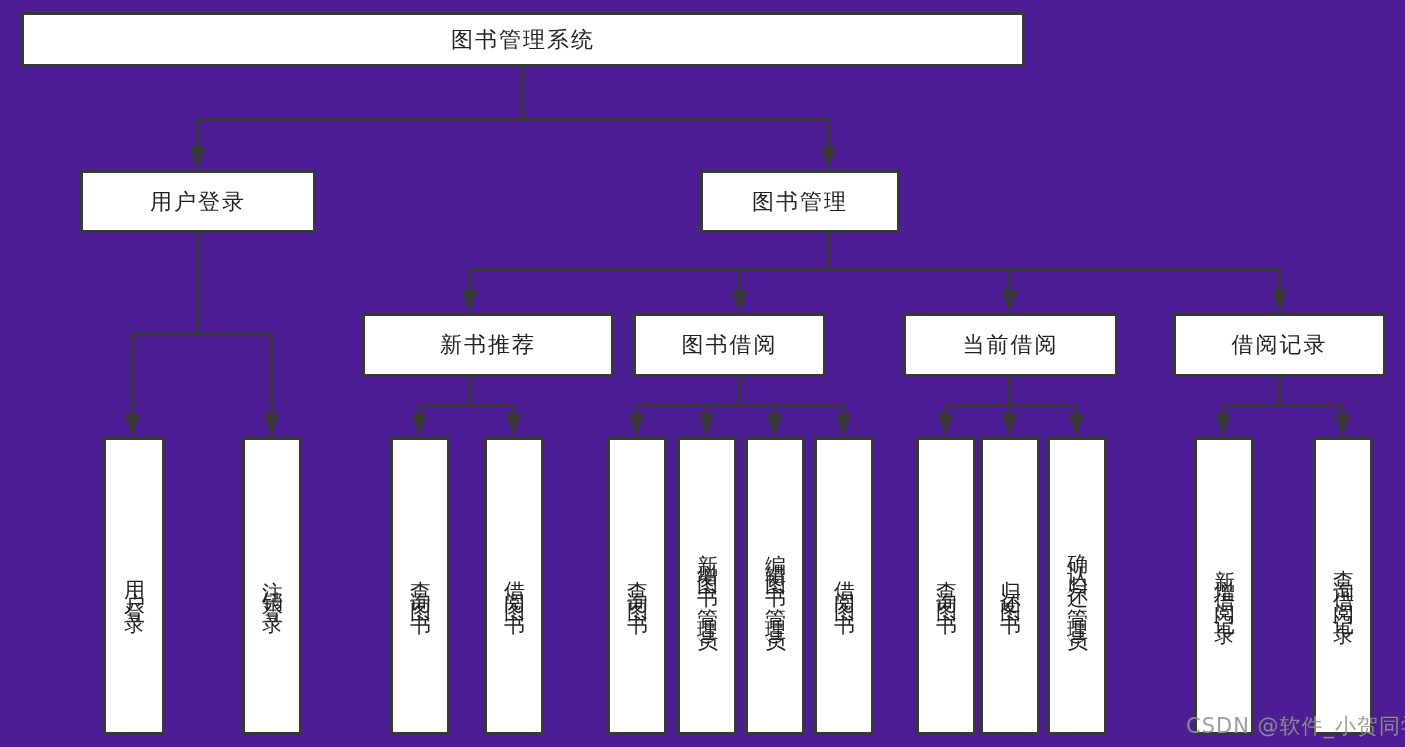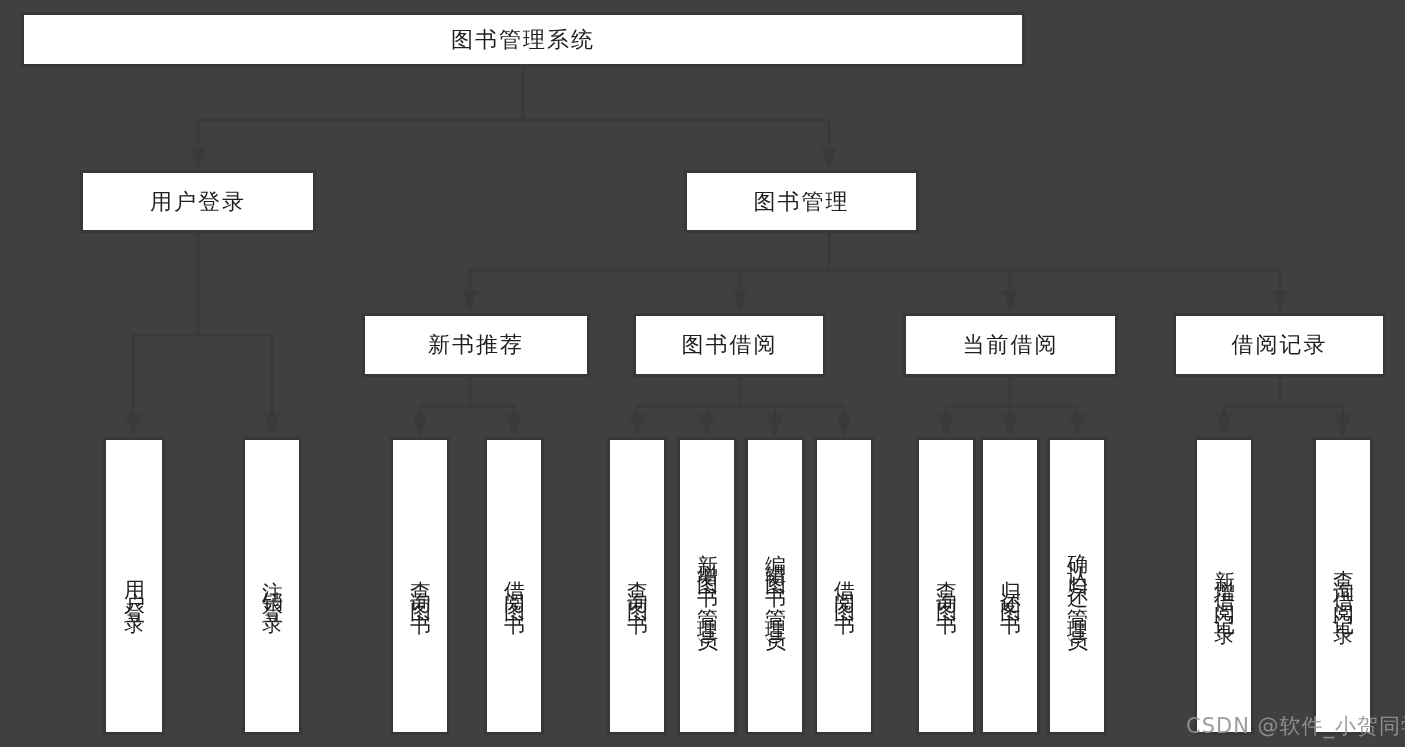--- a/index.html
+++ b/index.html
@@ -4,21 +4,21 @@
 <style>
   html, body { margin: 0; padding: 0; }
   body {
     background: #ffffff;
     font-family: "DejaVu Sans", "Liberation Sans", sans-serif;
   }
   .canvas {
     position: relative;
     width: 1405px;
     height: 747px;
-    background: #404040;
+    background: #4c1d95;
     overflow: hidden;
   }
   .connectors {
     position: absolute;
     left: 0; top: 0;
     width: 1405px; height: 747px;
   }
   .box {
     position: absolute;
     box-sizing: border-box;
@@ -72,25 +72,25 @@
              M1216 414 h16 l-8 23 z M1335 414 h16 l-8 23 z"></path>
   </svg>
 
   <div class="box hbox" style="left:21px;top:12px;width:1004px;height:55px">
     <span>图书管理系统</span>
   </div>
 
   <div class="box hbox" style="left:80px;top:170px;width:236px;height:63px">
     <span>用户登录</span>
   </div>
-  <div class="box hbox" style="left:684px;top:170px;width:235px;height:63px">
+  <div class="box hbox" style="left:700px;top:170px;width:200px;height:63px">
     <span>图书管理</span>
   </div>
 
-  <div class="box hbox" style="left:362px;top:313px;width:228px;height:64px">
+  <div class="box hbox" style="left:362px;top:313px;width:252px;height:64px">
     <span>新书推荐</span>
   </div>
   <div class="box hbox" style="left:633px;top:313px;width:193px;height:64px">
     <span>图书借阅</span>
   </div>
   <div class="box hbox" style="left:903px;top:313px;width:215px;height:64px">
     <span>当前借阅</span>
   </div>
   <div class="box hbox" style="left:1173px;top:313px;width:213px;height:64px">
     <span>借阅记录</span>

